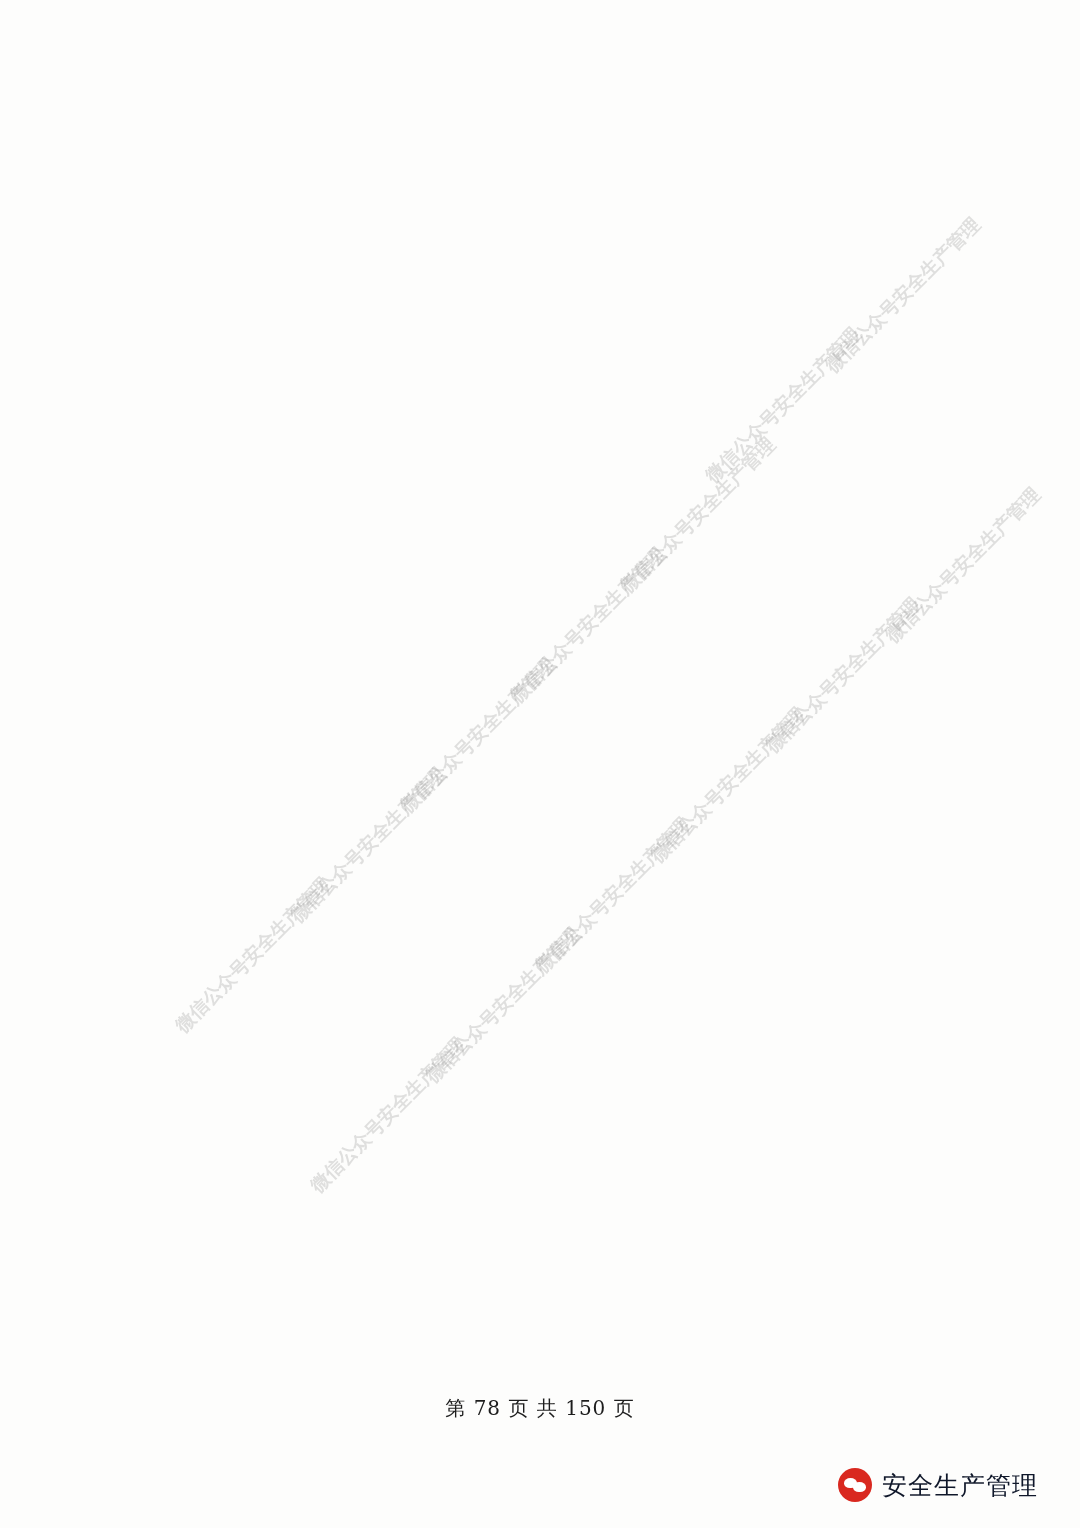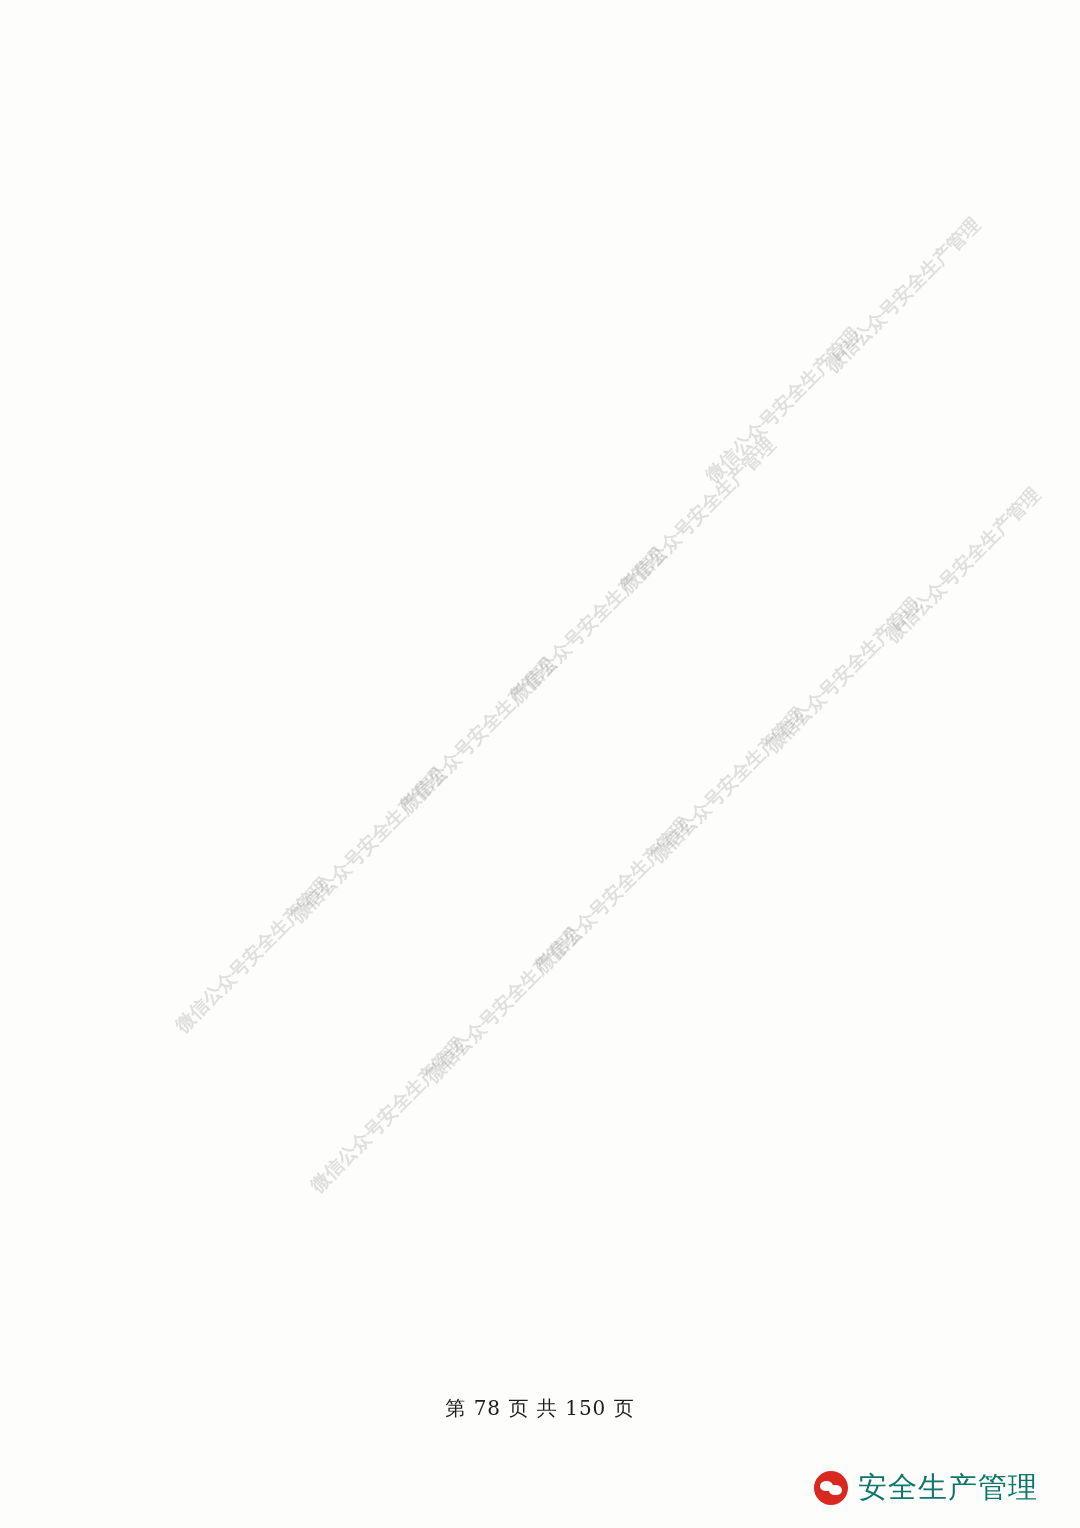--- a/index.html
+++ b/index.html
@@ -105,22 +105,22 @@
     position: absolute;
     left: 15px;
     top: 14px;
     width: 13px;
     height: 10px;
     border-radius: 50% 50% 45% 45%;
     background: #ffffff;
   }
   .brand-text {
     font-family: "DejaVu Sans", sans-serif;
-    font-size: 29px;
-    color: #0f766e;
+    font-size: 25px;
+    color: #0f172a;
     letter-spacing: 1px;
     text-align: right;
   }
 </style>
 </head>
 <body>
 
 <div class="page">
 
   <div class="watermarks">

